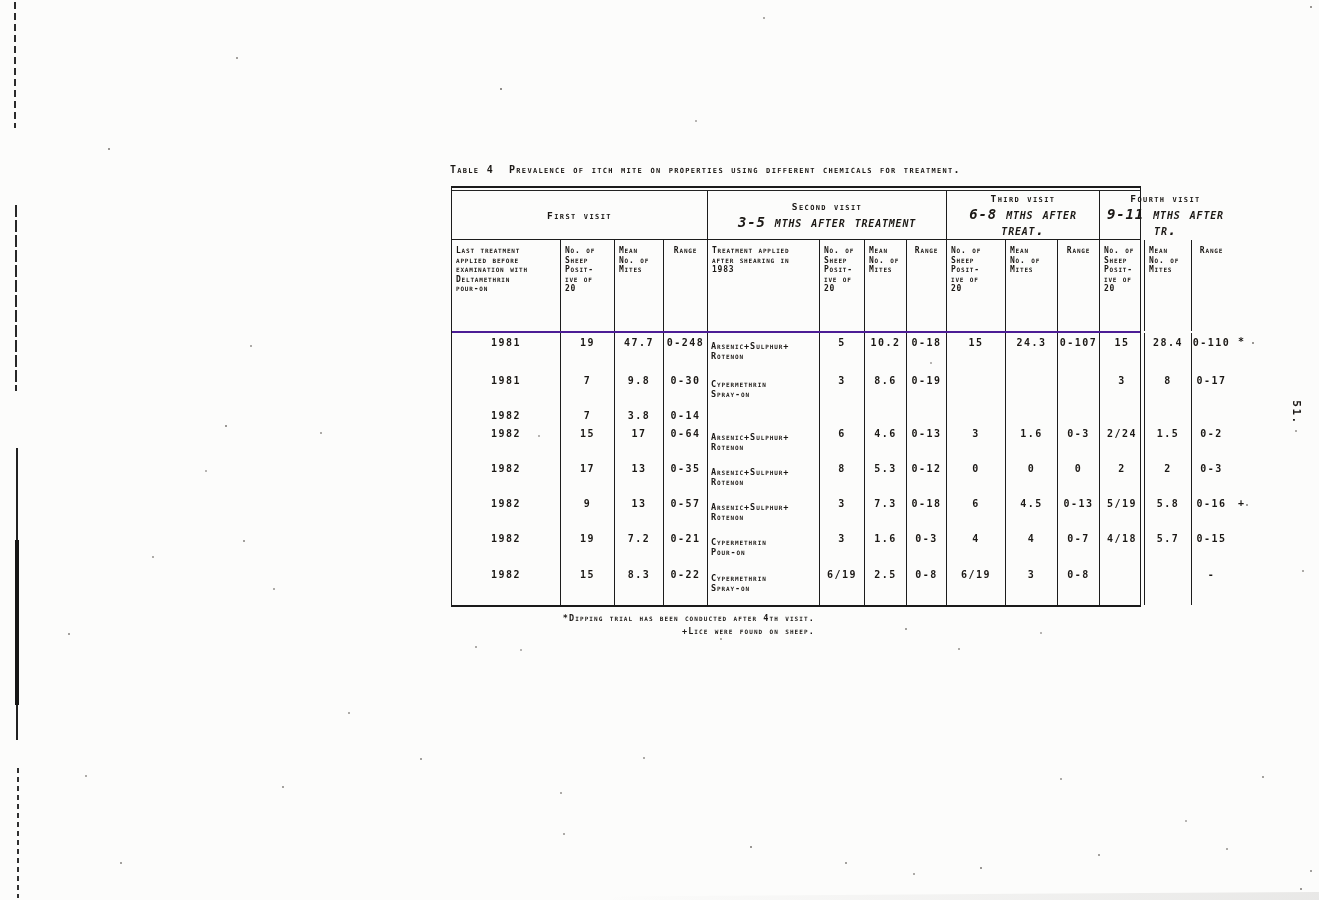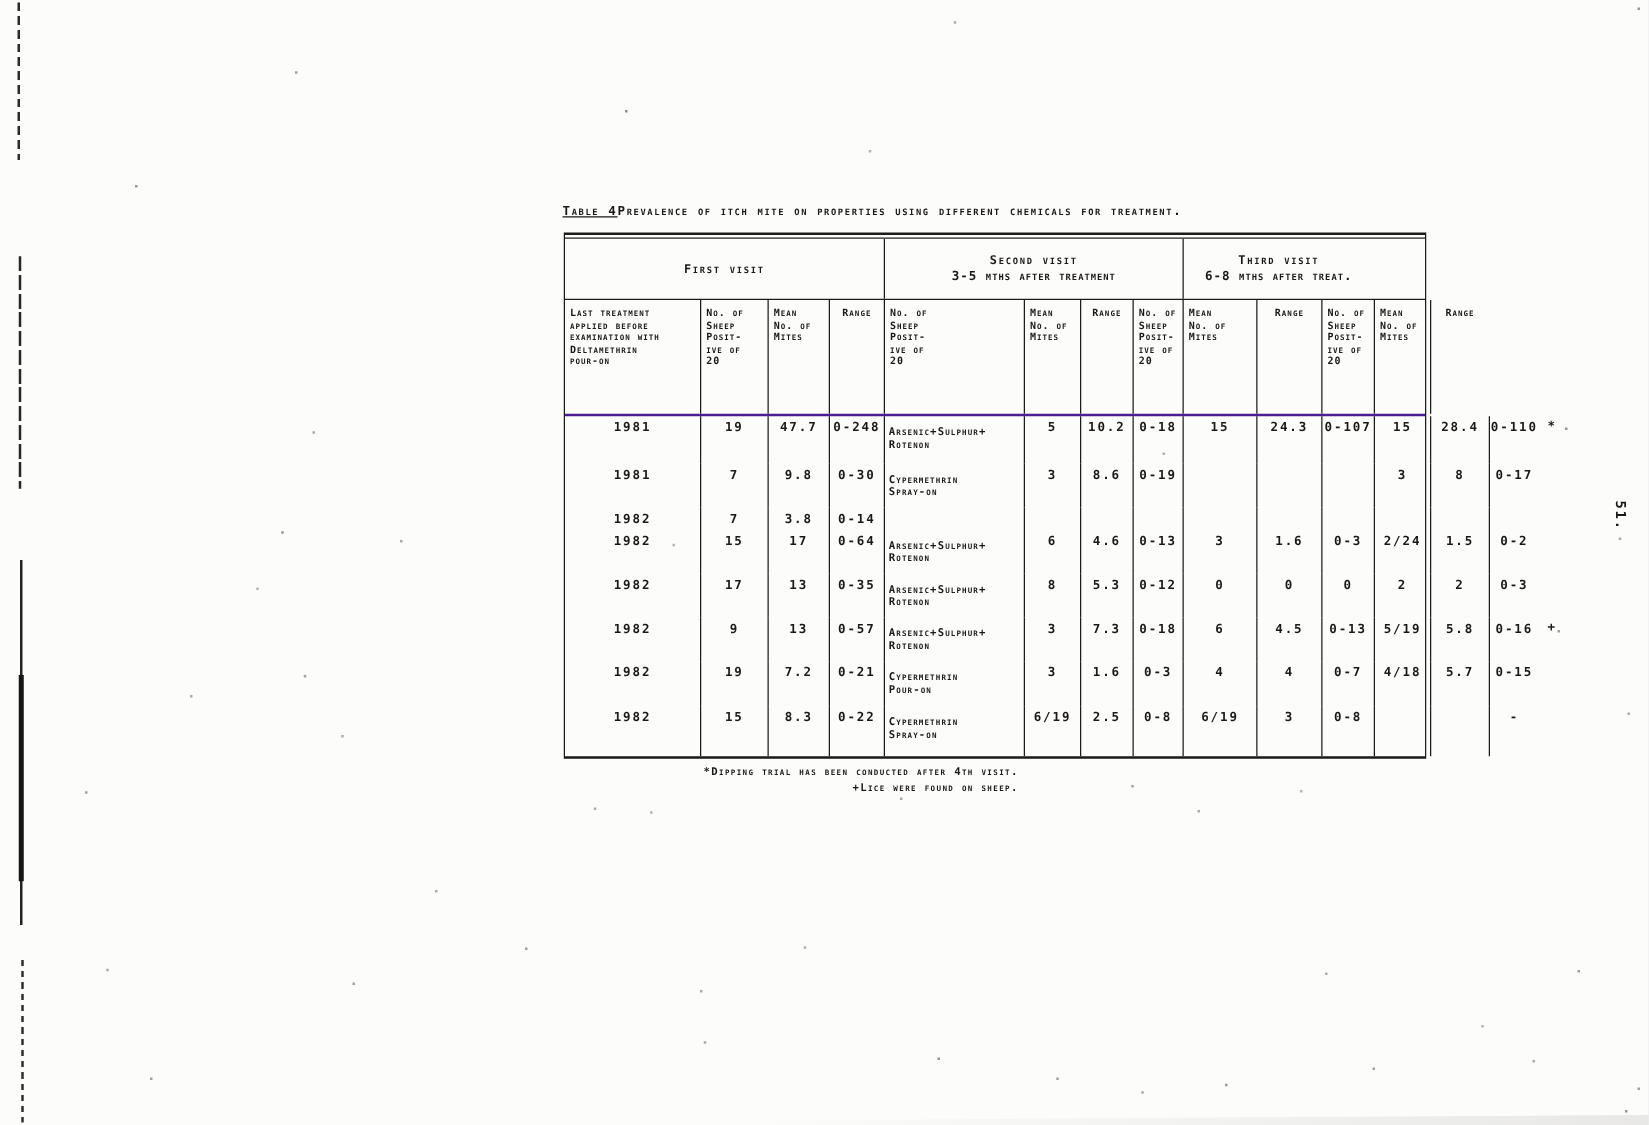--- a/index.html
+++ b/index.html
@@ -3,32 +3,32 @@
 <meta charset="utf-8">
 <style>
   html,body{margin:0;padding:0;background:#e8e8e8;}
   .page{
     position:relative;width:1319px;height:900px;background:#fcfcfb;overflow:hidden;
     font-family:"DejaVu Sans Mono","Liberation Mono",monospace;color:#1b1815;
   }
   
   .title{position:absolute;left:450px;top:164px;font-size:10px;font-weight:bold;
     font-variant:small-caps;letter-spacing:1.3px;white-space:nowrap;}
-  .tlabel{text-decoration:underline;}
+  .tlabel{margin-right:15px;}
   
   .tbl{position:absolute;left:451px;top:186px;width:690px;box-sizing:border-box;
     border-left:1px solid #1c1c1c;border-right:1px solid #1c1c1c;}
   .toprule{height:5px;border-top:2px solid #1b1b1b;border-bottom:1px solid #232323;box-sizing:border-box;}
   .band{display:grid;grid-template-columns:255px 239px 153px 132px;height:48px;
     border-bottom:1px solid #1c1c1c;}
   .vgroup{display:flex;flex-direction:column;align-items:center;justify-content:center;gap:2px;
     border-left:1px solid #1c1c1c;box-sizing:border-box;font-weight:bold;font-variant:small-caps;text-align:center;}
   .vgroup.nb{border-left:none;}
   .vtitle{font-size:9.5px;letter-spacing:1.4px;}
-  .vsub{font-size:10px;letter-spacing:0.8px;}
+  .vsub{font-size:14px;letter-spacing:0.8px;font-style:italic;}
   
   .headers{display:grid;
     grid-template-columns:108px 54px 49px 44px 112px 45px 42px 40px 59px 52px 42px 45px 47px 40px;
     height:91px;border-bottom:2px solid #4c1d95;box-sizing:content-box;
     font-weight:bold;font-variant:small-caps;}
   .hcell{border-left:1px solid #1c1c1c;box-sizing:border-box;font-size:8px;letter-spacing:0.8px;
     line-height:9.6px;padding:6px 1px 0 4px;white-space:pre-line;overflow:hidden;}
   .hcell.nb{border-left:none;}
   .hcell.range{text-align:center;padding-left:1px;padding-right:1px;}
   
@@ -111,36 +111,43 @@
           <div class="vtitle">First visit</div>
         </div>
         <div class="vgroup">
           <div class="vtitle">Second visit</div>
           <div class="vsub">3-5 mths after treatment</div>
         </div>
         <div class="vgroup">
           <div class="vtitle">Third visit</div>
           <div class="vsub">6-8 mths after treat.</div>
         </div>
+        <div class="vgroup">
+          <div class="vtitle">Fourth visit</div>
+          <div class="vsub">9-11 mths after tr.</div>
+        </div>
       </div>
     <div class="headers" id="col-headers">
         <div class="hcell nb">Last treatment
 applied before
 examination with
 Deltamethrin
 pour-on</div>
         <div class="hcell">No. of
 Sheep
 Posit-
 ive of
 20</div>
         <div class="hcell">Mean
 No. of
 Mites</div>
         <div class="hcell range">Range</div>
+        <div class="hcell">Treatment applied
+after shearing in
+1983</div>
         <div class="hcell">No. of
 Sheep
 Posit-
 ive of
 20</div>
         <div class="hcell">Mean
 No. of
 Mites</div>
         <div class="hcell range">Range</div>
         <div class="hcell">No. of

